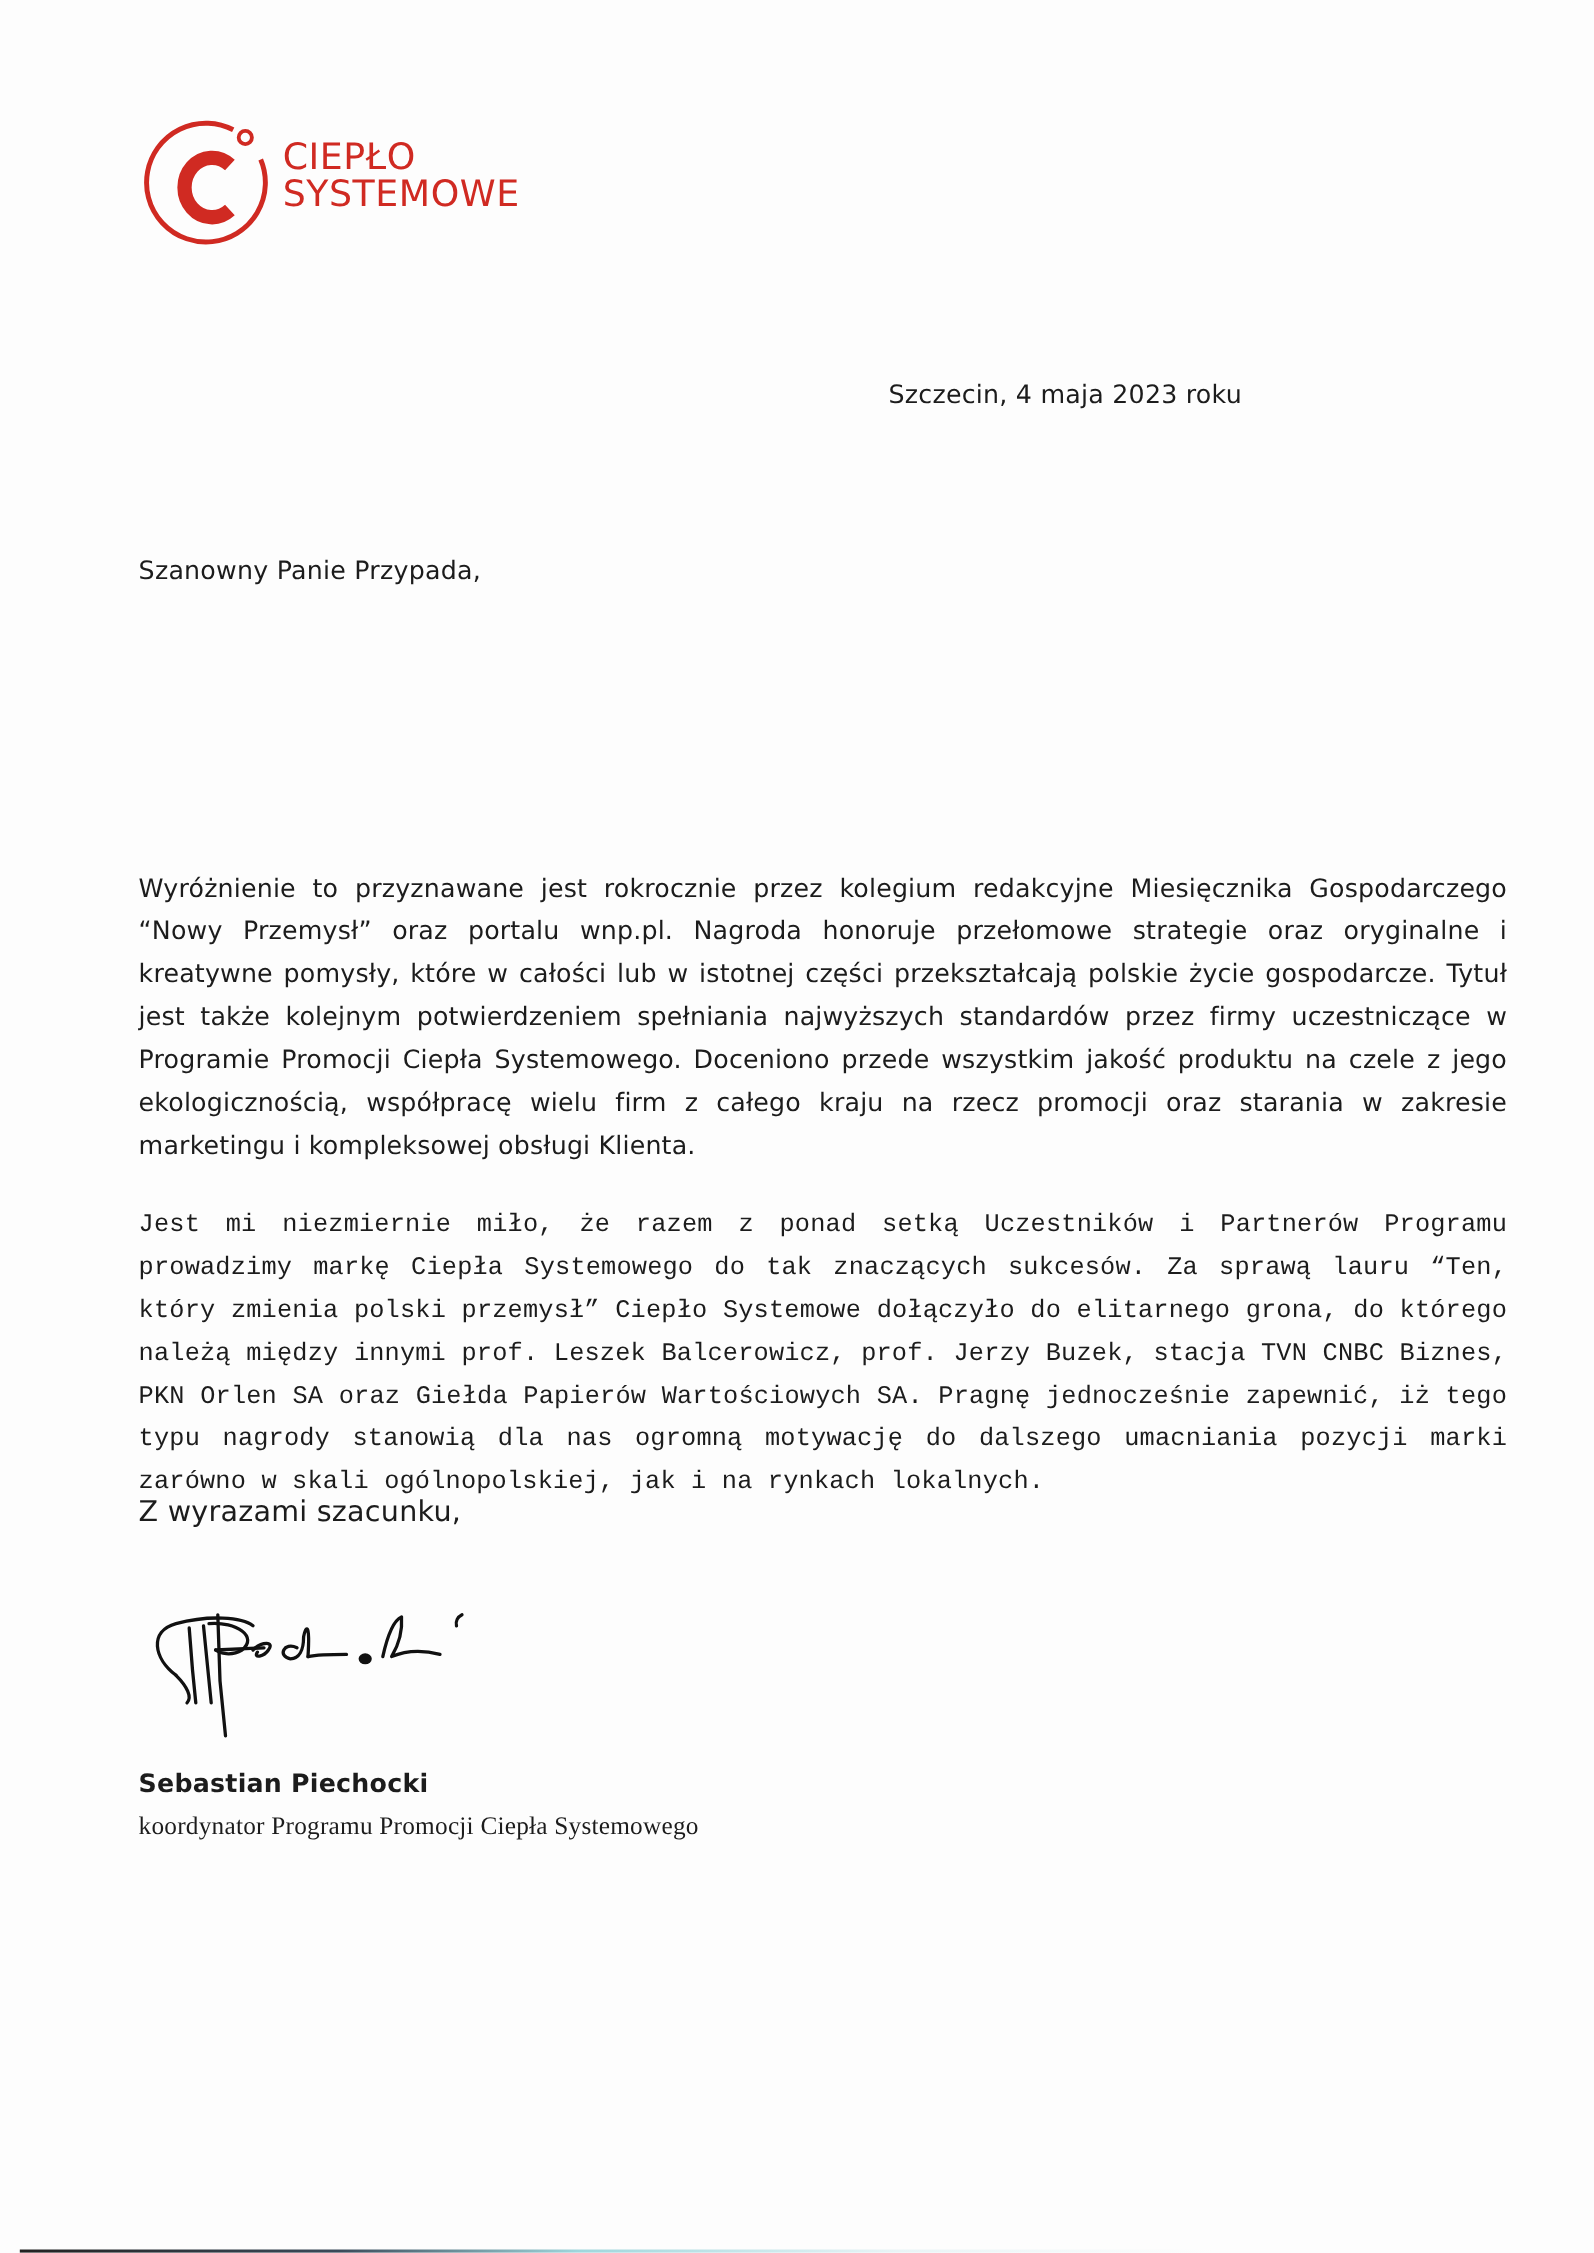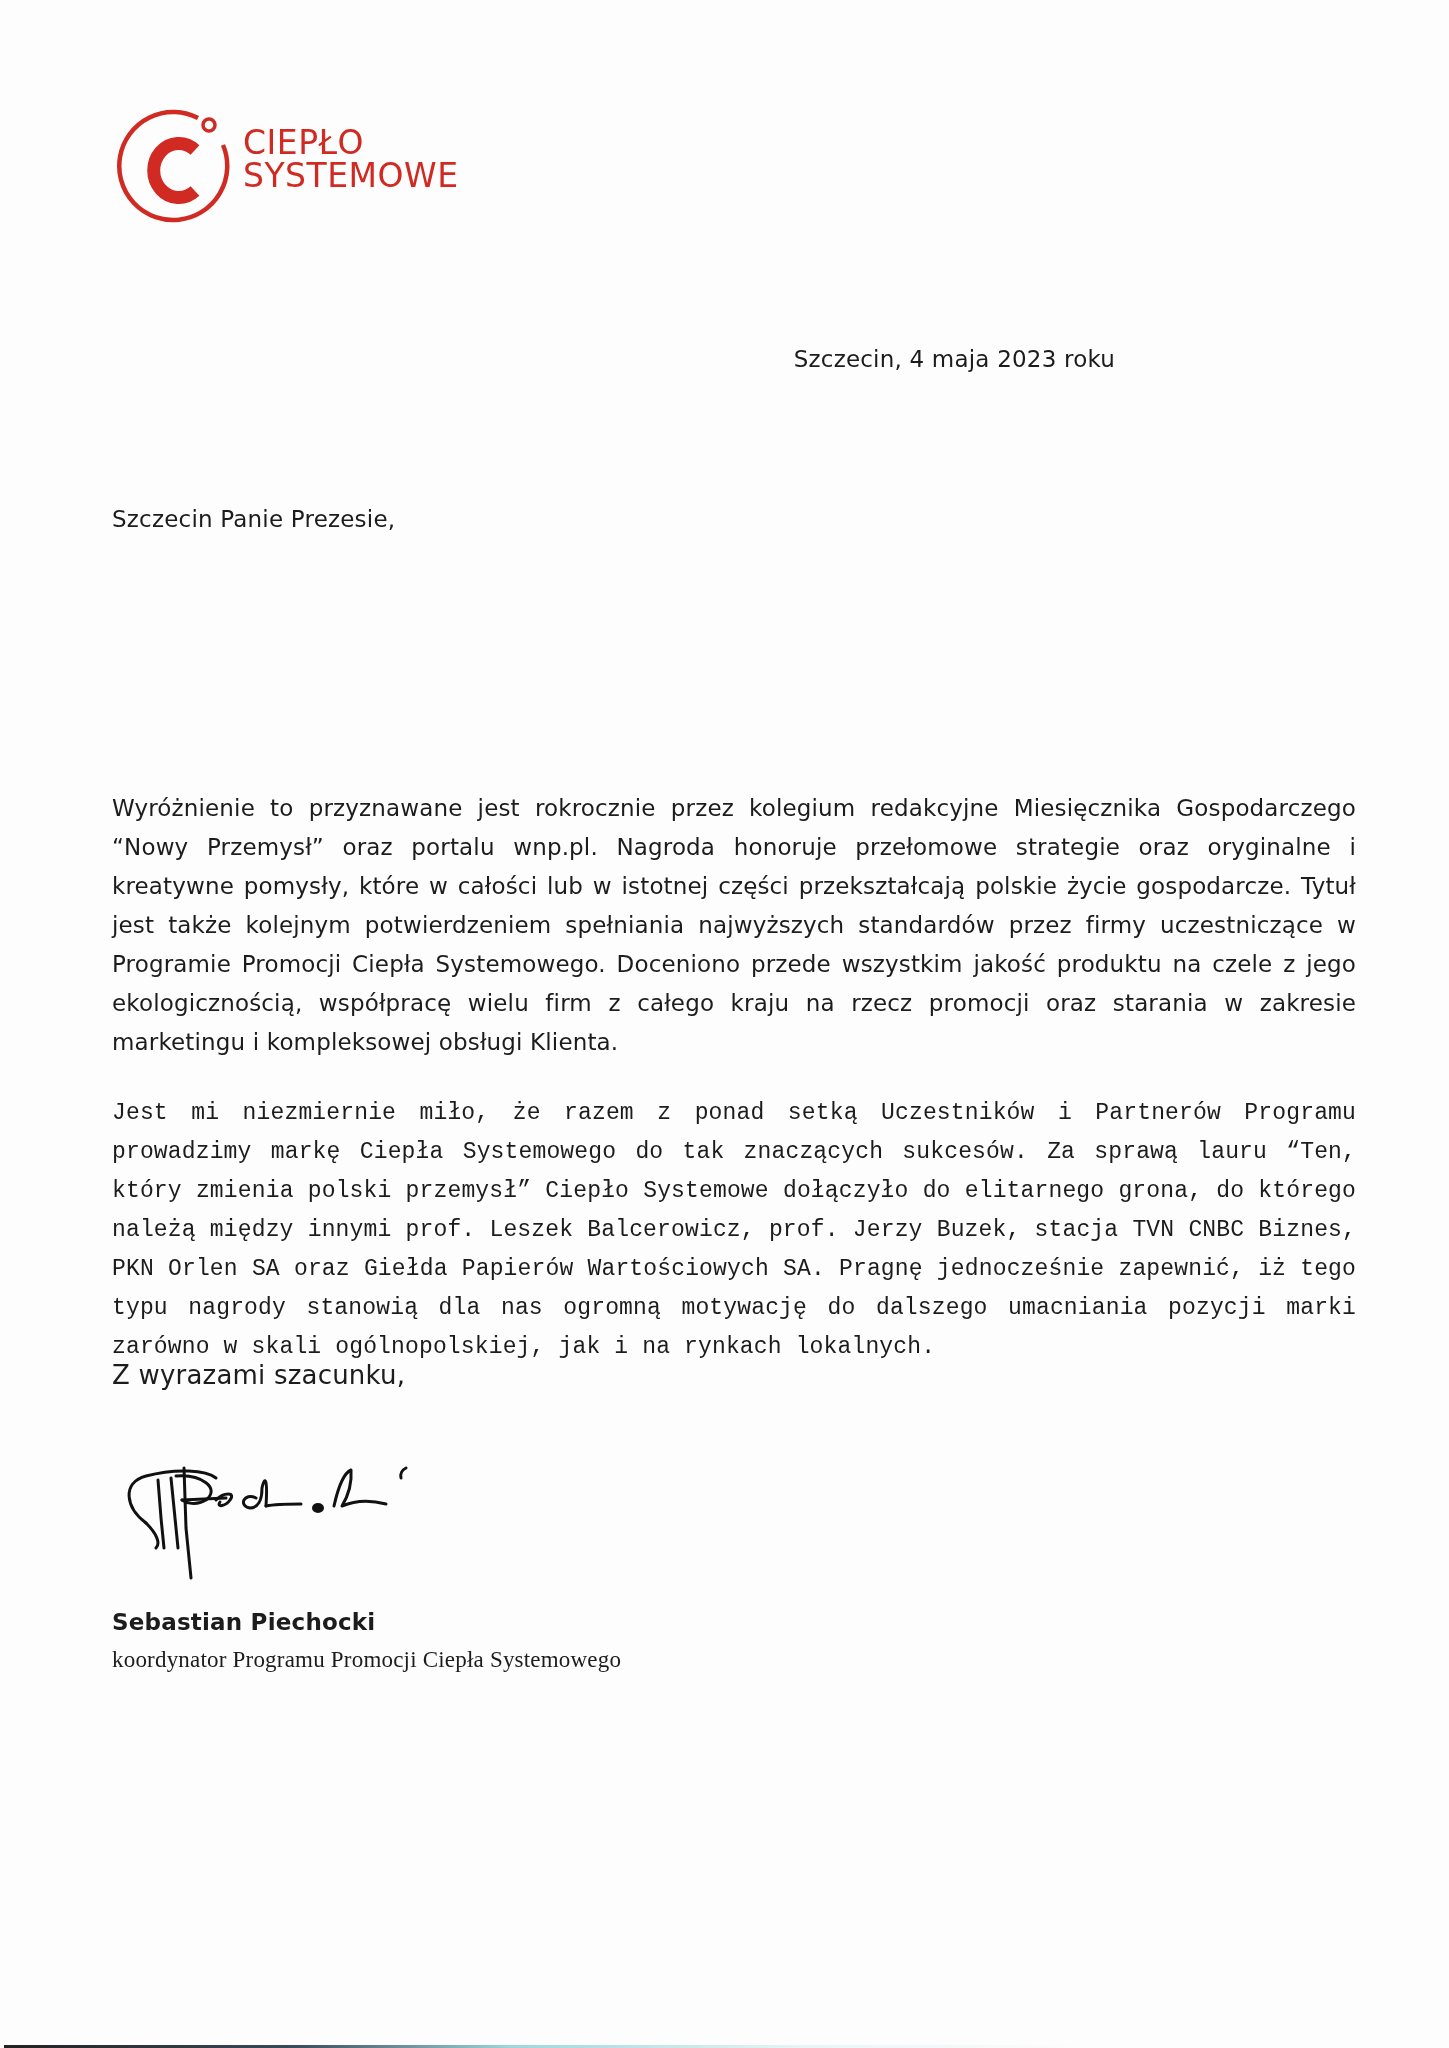--- a/index.html
+++ b/index.html
@@ -2,21 +2,21 @@
 <html><head>
   <meta charset="utf-8">
   <style>
     html, body { margin: 0; padding: 0; }
     body {
       width: 1449px; height: 2048px; position: relative; overflow: hidden;
       background: #fdfdfd;
       font-family: "DejaVu Sans", sans-serif;
       color: #1c1c1c;
     }
-    .page { position: absolute; left: 4px; top: 0; width: 1208px; height: 2048px; }
+    .page { position: absolute; left: 18px; top: 0; width: 1208px; height: 2048px; }
     .logo { position: absolute; left: 112px; top: 104px; width: 360px; height: 120px; }
     .logo svg { position: absolute; left: 0; top: 0; }
     .logo-text {
       position: absolute; left: 127px; top: 22px;
       color: #d02a22; font-family: "DejaVu Sans", sans-serif;
       font-size: 33px; line-height: 33px; letter-spacing: 0.5px;
       font-weight: normal;
     }
     .logo-text div { white-space: nowrap; }
     .date {
@@ -75,21 +75,21 @@
       <path d="M 79 46 A 25 27 0 1 0 79 87" fill="none" stroke="#d02a22" stroke-width="13" stroke-linecap="butt"></path>
     </svg>
     <div class="logo-text">
       <div>CIEPŁO</div>
       <div>SYSTEMOWE</div>
     </div>
   </div>
 
   <div class="date">Szczecin, 4 maja 2023 roku</div>
 
-  <div class="salutation">Szczecin Panie Prezesie,</div>
+  <div class="salutation">Szanowny Panie Przypada,</div>
 
   <p class="para p2" style="margin:0">Wyróżnienie to przyznawane jest rokrocznie przez kolegium redakcyjne Miesięcznika Gospodarczego “Nowy Przemysł” oraz portalu wnp.pl. Nagroda honoruje przełomowe strategie oraz oryginalne i kreatywne pomysły, które w całości lub w istotnej części przekształcają polskie życie gospodarcze. Tytuł jest także kolejnym potwierdzeniem spełniania najwyższych standardów przez firmy uczestniczące w Programie Promocji Ciepła Systemowego. Doceniono przede wszystkim jakość produktu na czele z jego ekologicznością, współpracę wielu firm z całego kraju na rzecz promocji oraz starania w zakresie marketingu i kompleksowej obsługi Klienta.</p>
   <p class="para p3" style="margin:0">Jest mi niezmiernie miło, że razem z ponad setką Uczestników i Partnerów Programu prowadzimy markę Ciepła Systemowego do tak znaczących sukcesów. Za sprawą lauru “Ten, który zmienia polski przemysł” Ciepło Systemowe dołączyło do elitarnego grona, do którego należą między innymi prof. Leszek Balcerowicz, prof. Jerzy Buzek, stacja TVN CNBC Biznes, PKN Orlen SA oraz Giełda Papierów Wartościowych SA. Pragnę jednocześnie zapewnić, iż tego typu nagrody stanowią dla nas ogromną motywację do dalszego umacniania pozycji marki zarówno w skali ogólnopolskiej, jak i na rynkach lokalnych.</p>
 
   <div class="closing">Z wyrazami szacunku,</div>
 
   <svg class="signature" viewBox="0 0 330 140">
     <g fill="none" stroke="#111" stroke-width="3" stroke-linecap="round" stroke-linejoin="round">
 
       <path d="M 30 75 C 10 60, 5 35, 30 28 C 60 20, 90 22, 100 30"></path>

